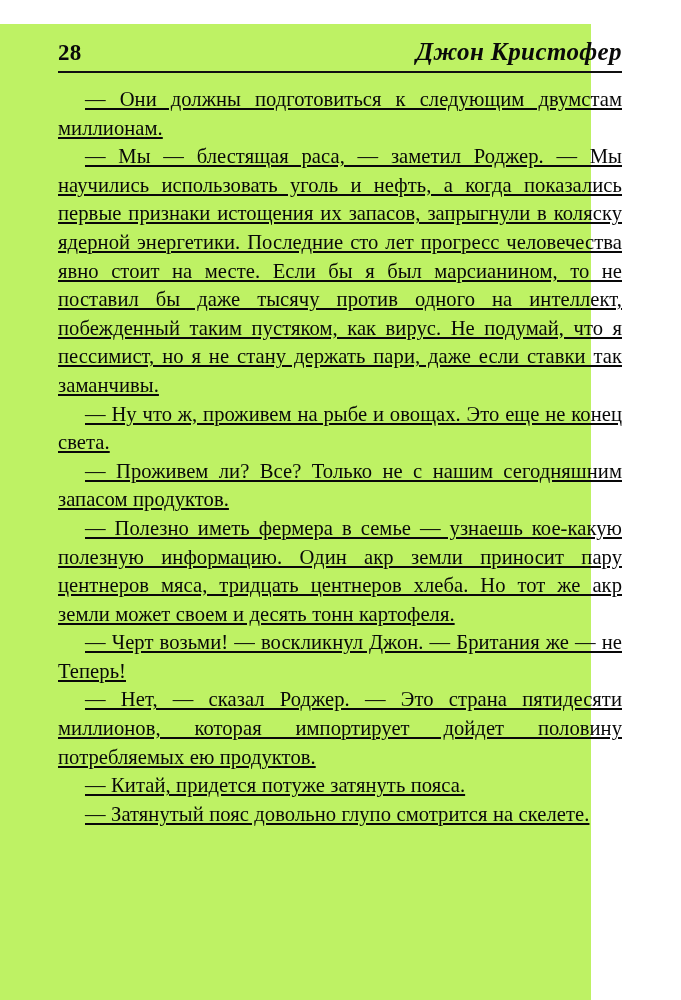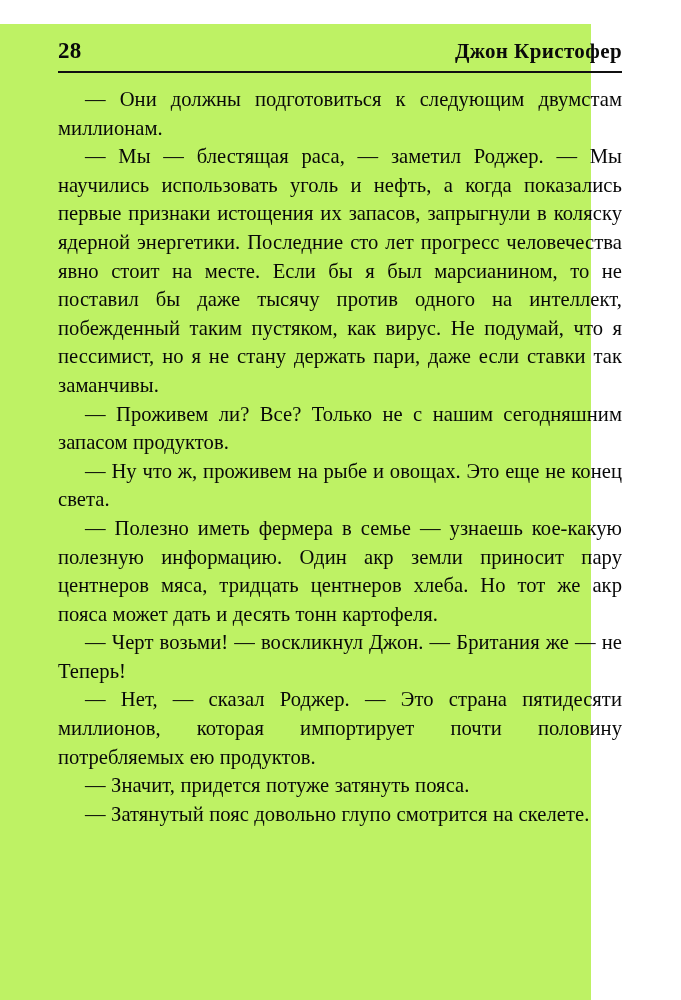--- a/index.html
+++ b/index.html
@@ -37,21 +37,22 @@
   .folio {
     font-family: "Liberation Serif", "DejaVu Serif", serif;
     font-weight: bold;
     font-size: 23px;
     letter-spacing: 0.2px;
     color: #0a0a0a;
   }
   .head-title {
     font-family: "Liberation Serif", "DejaVu Serif", serif;
     font-weight: bold;
-    font-size: 21px;
+    font-style: italic;
+    font-size: 25px;
     letter-spacing: 0.4px;
     color: #0a0a0a;
   }
   .head-rule {
     position: absolute;
     left: 58px;
     top: 47px;
     width: 564px;
     height: 2.4px;
     background: #101010;
@@ -67,20 +68,21 @@
   .para {
     margin: 0;
     font-family: "Liberation Serif", "DejaVu Serif", serif;
     font-size: 20.6px;
     line-height: 28.6px;
     text-align: justify;
     text-indent: 27px;
     color: #080808;
     letter-spacing: 0.05px;
     word-spacing: 0.2px;
+    text-decoration: underline;
     -webkit-font-smoothing: none;
   }
   .para:last-child {
     text-align-last: left;
   }
 </style>
 </head>
 <body>
 
 <div class="page">
@@ -88,23 +90,23 @@
   <div class="running-head">
     <span class="folio">28</span>
     <span class="head-title">Джон Кристофер</span>
   </div>
 
   <div class="head-rule"></div>
 
   <div class="text-column">
     <p class="para">— Они должны подготовиться к следующим двумстам миллионам.</p>
     <p class="para">— Мы — блестящая раса, — заметил Роджер. — Мы научились использовать уголь и нефть, а когда показались первые признаки истощения их запасов, запрыгнули в коляску ядерной энергетики. Последние сто лет прогресс человечества явно стоит на месте. Если бы я был марсианином, то не поставил бы даже тысячу против одного на интеллект, побежденный таким пустяком, как вирус. Не подумай, что я пессимист, но я не стану держать пари, даже если ставки так заманчивы.</p>
+    <p class="para">— Ну что ж, проживем на рыбе и овощах. Это еще не конец света.</p>
     <p class="para">— Проживем ли? Все? Только не с нашим сегодняшним запасом продуктов.</p>
-    <p class="para">— Ну что ж, проживем на рыбе и овощах. Это еще не конец света.</p>
-    <p class="para">— Полезно иметь фермера в семье — узнаешь кое-какую полезную информацию. Один акр земли приносит пару центнеров мяса, тридцать центнеров хлеба. Но тот же акр пояса может дать и десять тонн картофеля.</p>
+    <p class="para">— Полезно иметь фермера в семье — узнаешь кое-какую полезную информацию. Один акр земли приносит пару центнеров мяса, тридцать центнеров хлеба. Но тот же акр земли может своем и десять тонн картофеля.</p>
     <p class="para">— Черт возьми! — воскликнул Джон. — Британия же — не Теперь!</p>
-    <p class="para">— Нет, — сказал Роджер. — Это страна пятидесяти миллионов, которая импортирует почти половину потребляемых ею продуктов.</p>
-    <p class="para">— Значит, придется потуже затянуть пояса.</p>
+    <p class="para">— Нет, — сказал Роджер. — Это страна пятидесяти миллионов, которая импортирует дойдет половину потребляемых ею продуктов.</p>
+    <p class="para">— Китай, придется потуже затянуть пояса.</p>
     <p class="para">— Затянутый пояс довольно глупо смотрится на скелете.</p>
 
   </div>
 
 </div>
 
 </body></html>

